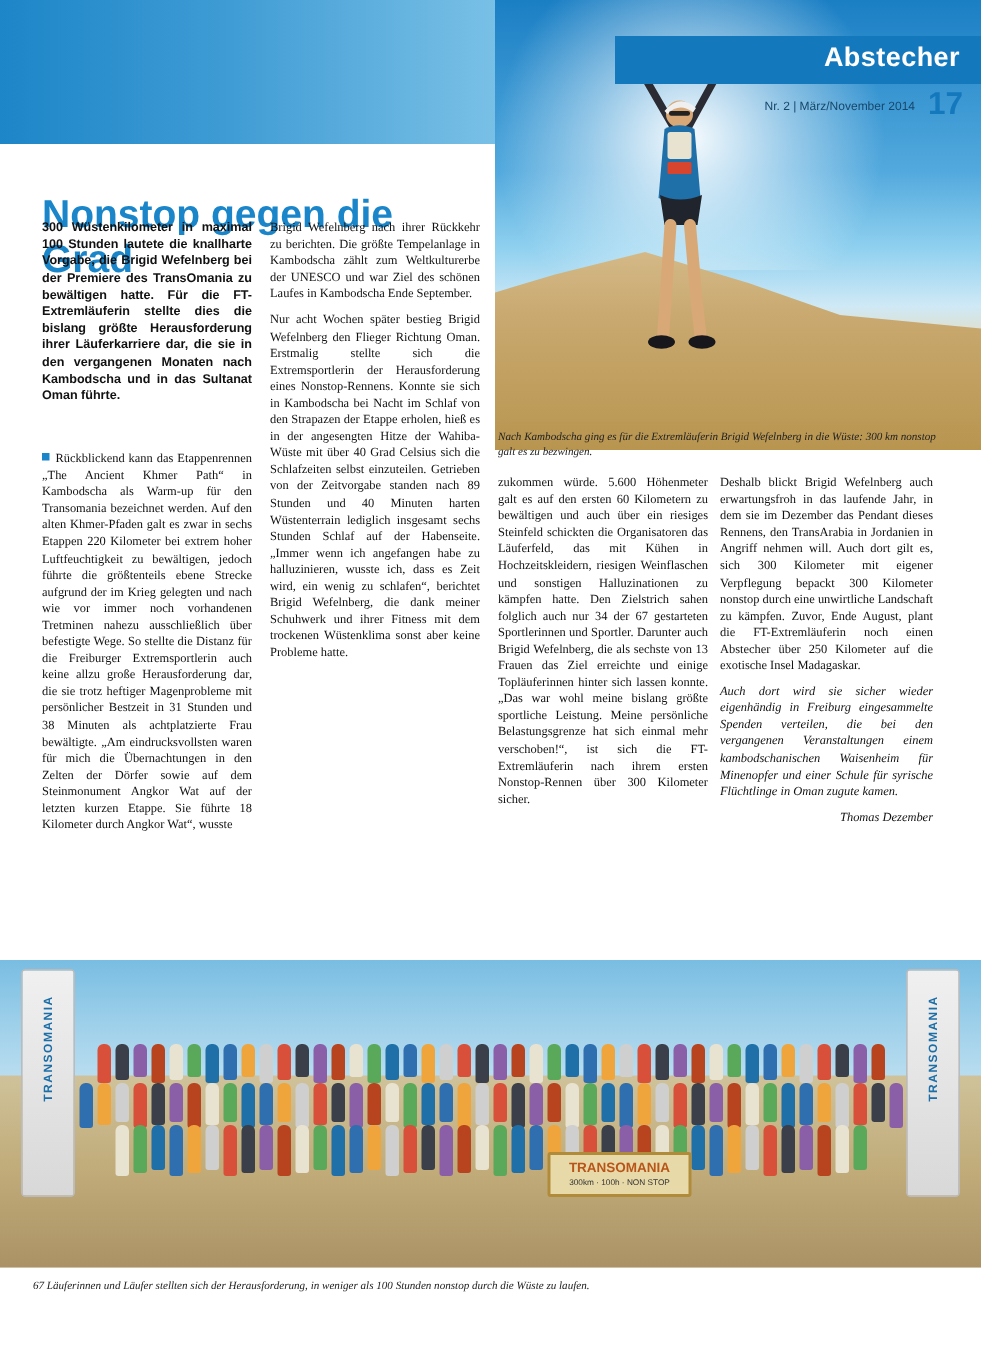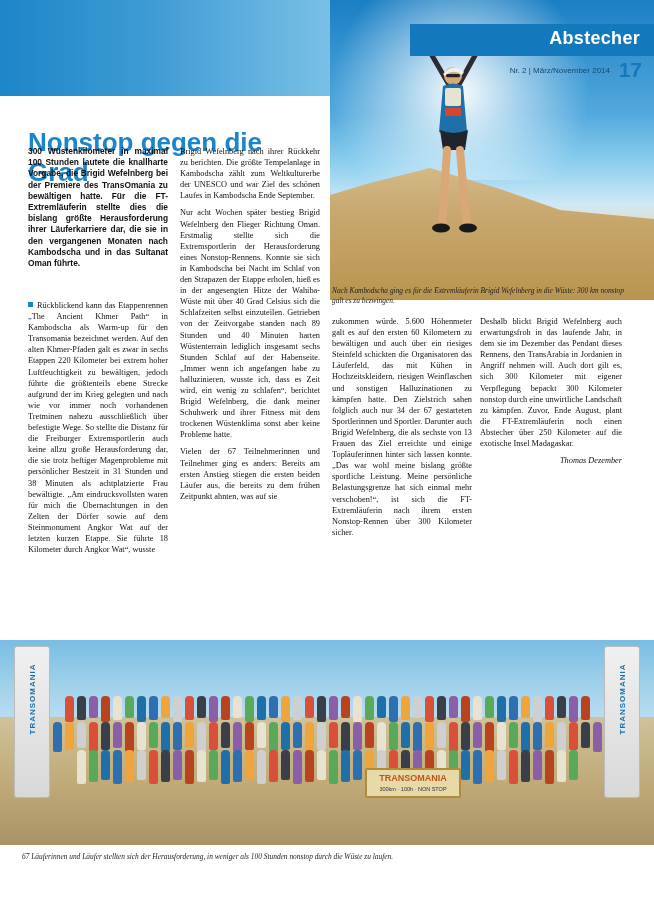--- a/index.html
+++ b/index.html
@@ -195,29 +195,29 @@
 <h1 class="headline">Nonstop gegen die Grad</h1>
 <div class="lead">300 Wüstenkilometer in maximal 100 Stunden lautete die knallharte Vorgabe, die Brigid Wefelnberg bei der Premiere des TransOmania zu bewältigen hatte. Für die FT-Extremläuferin stellte dies die bislang größte Herausforderung ihrer Läuferkarriere dar, die sie in den vergangenen Monaten nach Kambodscha und in das Sultanat Oman führte.</div>
 
 <div class="col c1">
   <p><span class="sq"></span><span>Rückblickend kann das Etappenrennen „The Ancient Khmer Path“ in Kambodscha als Warm-up für den Transomania bezeichnet werden. Auf den alten Khmer-Pfaden galt es zwar in sechs Etappen 220 Kilometer bei extrem hoher Luftfeuchtigkeit zu bewältigen, jedoch führte die größtenteils ebene Strecke aufgrund der im Krieg gelegten und nach wie vor immer noch vorhandenen Tretminen nahezu ausschließlich über befestigte Wege. So stellte die Distanz für die Freiburger Extremsportlerin auch keine allzu große Herausforderung dar, die sie trotz heftiger Magenprobleme mit persönlicher Bestzeit in 31 Stunden und 38 Minuten als achtplatzierte Frau bewältigte. „Am eindrucksvollsten waren für mich die Übernachtungen in den Zelten der Dörfer sowie auf dem Steinmonument Angkor Wat auf der letzten kurzen Etappe. Sie führte 18 Kilometer durch Angkor Wat“, wusste</span></p>
 </div>
 
 <div class="col c2">
   <p>Brigid Wefelnberg nach ihrer Rückkehr zu berichten. Die größte Tempelanlage in Kambodscha zählt zum Weltkulturerbe der UNESCO und war Ziel des schönen Laufes in Kambodscha Ende September.</p>
   <p>Nur acht Wochen später bestieg Brigid Wefelnberg den Flieger Richtung Oman. Erstmalig stellte sich die Extremsportlerin der Herausforderung eines Nonstop-Rennens. Konnte sie sich in Kambodscha bei Nacht im Schlaf von den Strapazen der Etappe erholen, hieß es in der angesengten Hitze der Wahiba-Wüste mit über 40 Grad Celsius sich die Schlafzeiten selbst einzuteilen. Getrieben von der Zeitvorgabe standen nach 89 Stunden und 40 Minuten harten Wüstenterrain lediglich insgesamt sechs Stunden Schlaf auf der Habenseite. „Immer wenn ich angefangen habe zu halluzinieren, wusste ich, dass es Zeit wird, ein wenig zu schlafen“, berichtet Brigid Wefelnberg, die dank meiner Schuhwerk und ihrer Fitness mit dem trockenen Wüstenklima sonst aber keine Probleme hatte.</p>
-  <p>Vielen der 67 Teilnehmerinnen und Teilnehmer ging es anders: Bereits am ersten Anstieg stiegen die ersten beiden Läufer aus, die bereits zu dem frühen Zeitpunkt ahnten, was auf sie</p>
 </div>
 
 <div class="col c3">
   <p>zukommen würde. 5.600 Höhenmeter galt es auf den ersten 60 Kilometern zu bewältigen und auch über ein riesiges Steinfeld schickten die Organisatoren das Läuferfeld, das mit Kühen in Hochzeitskleidern, riesigen Weinflaschen und sonstigen Halluzinationen zu kämpfen hatte. Den Zielstrich sahen folglich auch nur 34 der 67 gestarteten Sportlerinnen und Sportler. Darunter auch Brigid Wefelnberg, die als sechste von 13 Frauen das Ziel erreichte und einige Topläuferinnen hinter sich lassen konnte. „Das war wohl meine bislang größte sportliche Leistung. Meine persönliche Belastungsgrenze hat sich einmal mehr verschoben!“, ist sich die FT-Extremläuferin nach ihrem ersten Nonstop-Rennen über 300 Kilometer sicher.</p>
 </div>
 
 <div class="col c4">
   <p>Deshalb blickt Brigid Wefelnberg auch erwartungsfroh in das laufende Jahr, in dem sie im Dezember das Pendant dieses Rennens, den TransArabia in Jordanien in Angriff nehmen will. Auch dort gilt es, sich 300 Kilometer mit eigener Verpflegung bepackt 300 Kilometer nonstop durch eine unwirtliche Landschaft zu kämpfen. Zuvor, Ende August, plant die FT-Extremläuferin noch einen Abstecher über 250 Kilometer auf die exotische Insel Madagaskar.</p>
+  <p class="italic">Auch dort wird sie sicher wieder eigenhändig in Freiburg eingesammelte Spenden verteilen, die bei den vergangenen Veranstaltungen einem kambodschanischen Waisenheim für Minenopfer und einer Schule für syrische Flüchtlinge in Oman zugute kamen.</p>
   <p class="byline">Thomas Dezember</p>
 </div>
 
 <div class="caption cap1">Nach Kambodscha ging es für die Extremläuferin Brigid Wefelnberg in die Wüste: 300 km nonstop galt es zu bezwingen.</div>
 
 <div class="photo">
   <div class="sea"></div>
   <div class="beach"></div>
 
   <div class="banner-left">

